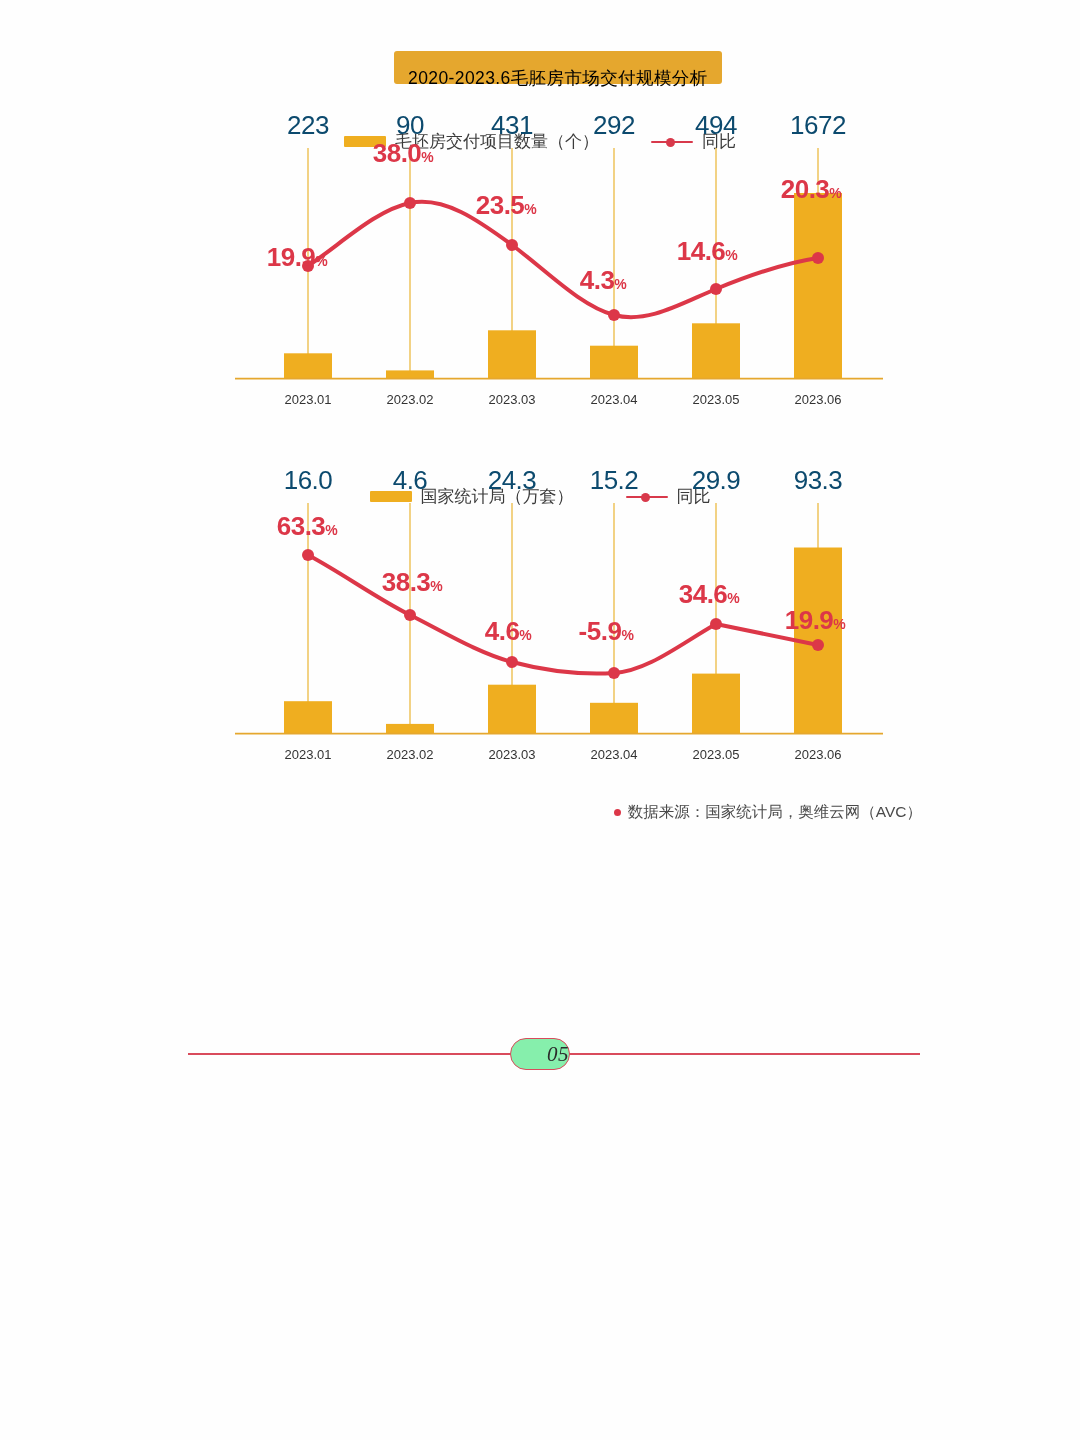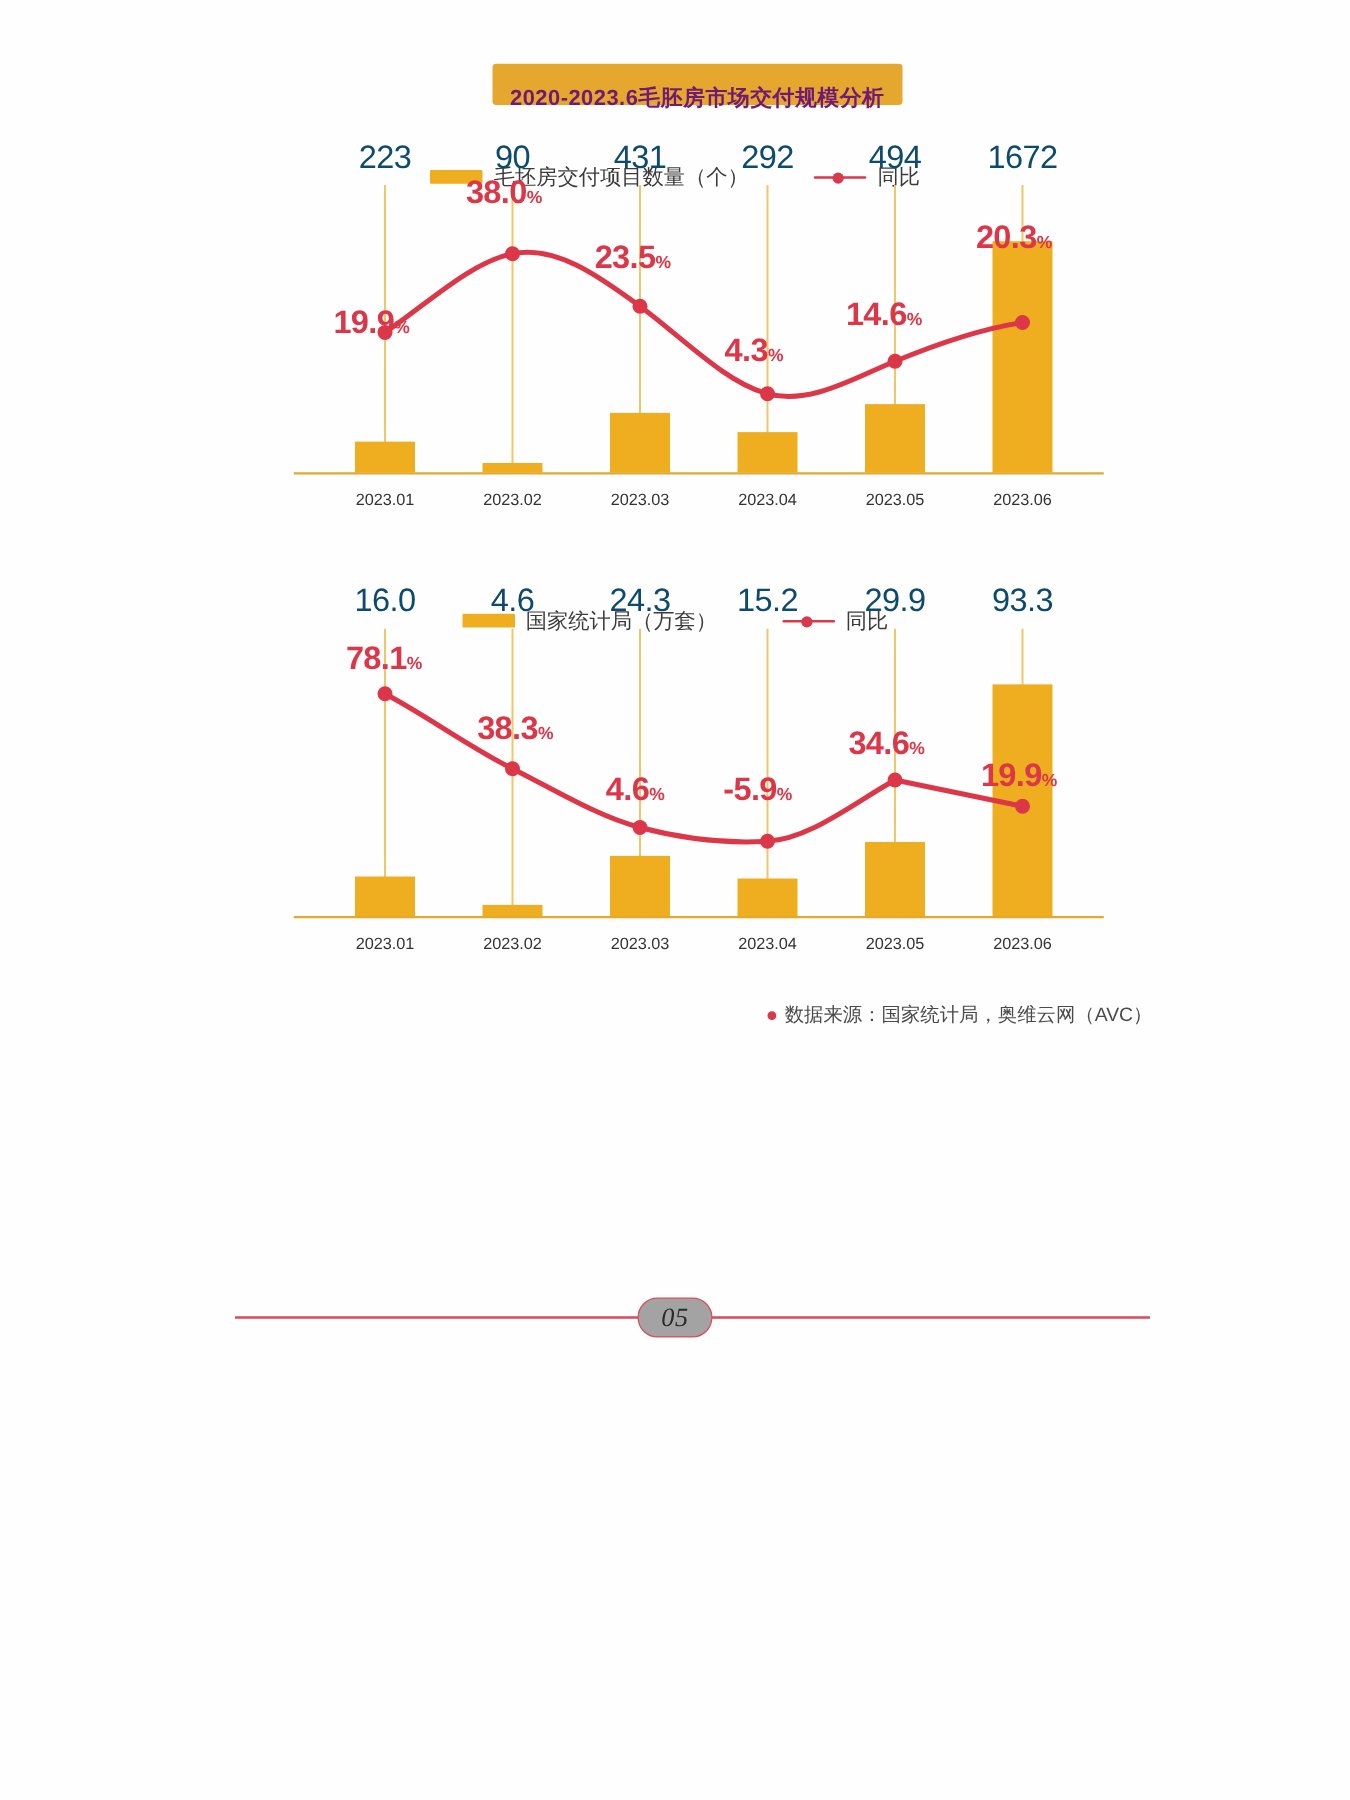--- a/index.html
+++ b/index.html
@@ -27,25 +27,25 @@
     top: 51px;
     height: 33px;
     padding: 0 14px;
     background: #E5A72E;
     border-radius: 3px;
     display: flex;
     align-items: center;
     justify-content: center;
   }
   .title-banner .title-text {
-    color: #701a75;
+    color: #000000;
     font-size: 17.5px;
     letter-spacing: 0.4px;
     white-space: nowrap;
-    font-weight: 700;
+    font-weight: 400;
     margin-top: 20px;
   }
 
   
   .chart-block {
     position: absolute;
     left: 0;
     width: 1080px;
   }
   #chart1-block { top: 100px; height: 320px; }
@@ -198,24 +198,24 @@
   }
   .footer-rule.left { left: 188px; width: 360px; }
   .footer-rule.right { right: 160px; width: 360px; }
   .page-pill {
     position: relative;
     z-index: 2;
     width: 58px;
     height: 30px;
     border: 1.6px solid #D94B5C;
     border-radius: 16px;
-    background: #a3a3a3;
-    display: flex;
-    align-items: center;
-    justify-content: center;
+    background: #86efac;
+    display: flex;
+    align-items: center;
+    justify-content: flex-end;
   }
   .page-number {
     font-family: "Liberation Serif", "DejaVu Serif", serif;
     font-style: italic;
     font-size: 21px;
     color: #2b2b2b;
     letter-spacing: 0.5px;
   }
 </style>
 </head>
@@ -355,21 +355,21 @@
       </svg>
 
       <div class="bar-value" style="left:73px;  top:-38px;">16.0</div>
       <div class="bar-value" style="left:175px; top:-38px;">4.6</div>
       <div class="bar-value" style="left:277px; top:-38px;">24.3</div>
       <div class="bar-value" style="left:379px; top:-38px;">15.2</div>
       <div class="bar-value" style="left:481px; top:-38px;">29.9</div>
       <div class="bar-value" style="left:583px; top:-38px;">93.3</div>
 
       <div class="pct-label" style="left:72px;  top:8px;">
-        <span>78.1</span><span class="unit">%</span>
+        <span>63.3</span><span class="unit">%</span>
       </div>
       <div class="pct-label" style="left:177px; top:64px;">
         <span>38.3</span><span class="unit">%</span>
       </div>
       <div class="pct-label" style="left:273px; top:113px;">
         <span>4.6</span><span class="unit">%</span>
       </div>
       <div class="pct-label" style="left:371px; top:100px;margin-top:13px;">
         <span>-5.9</span><span class="unit">%</span>
       </div>

